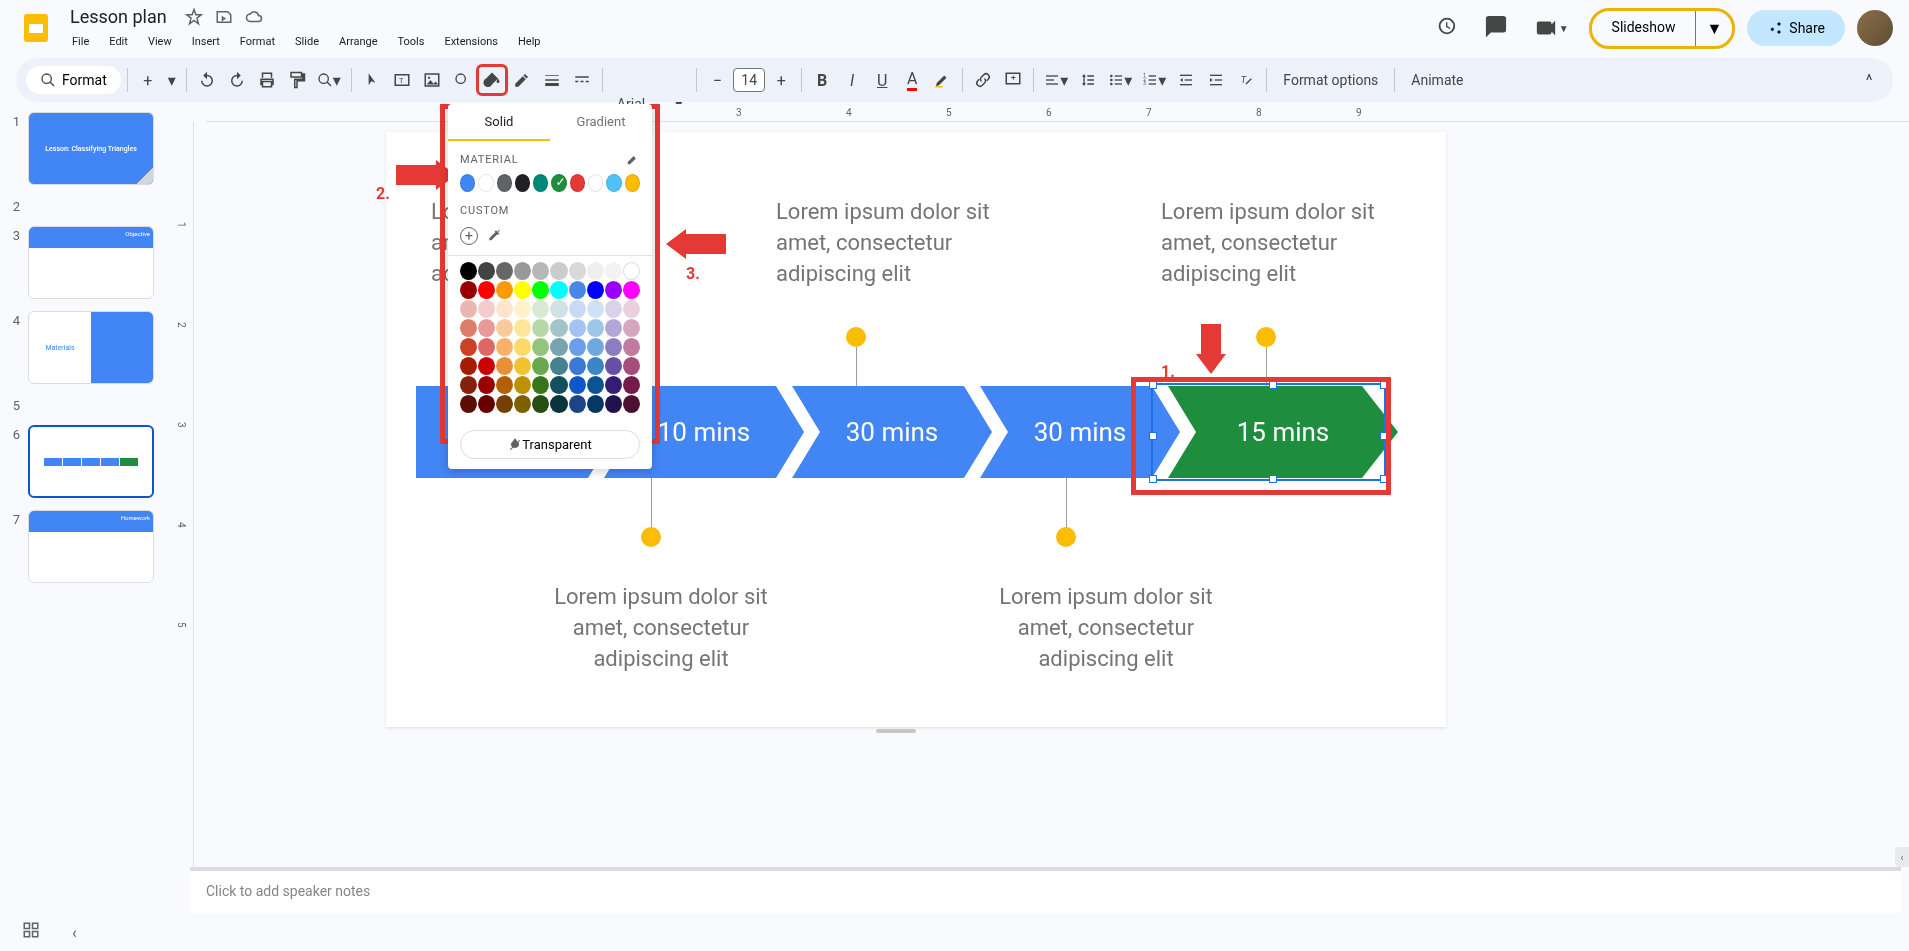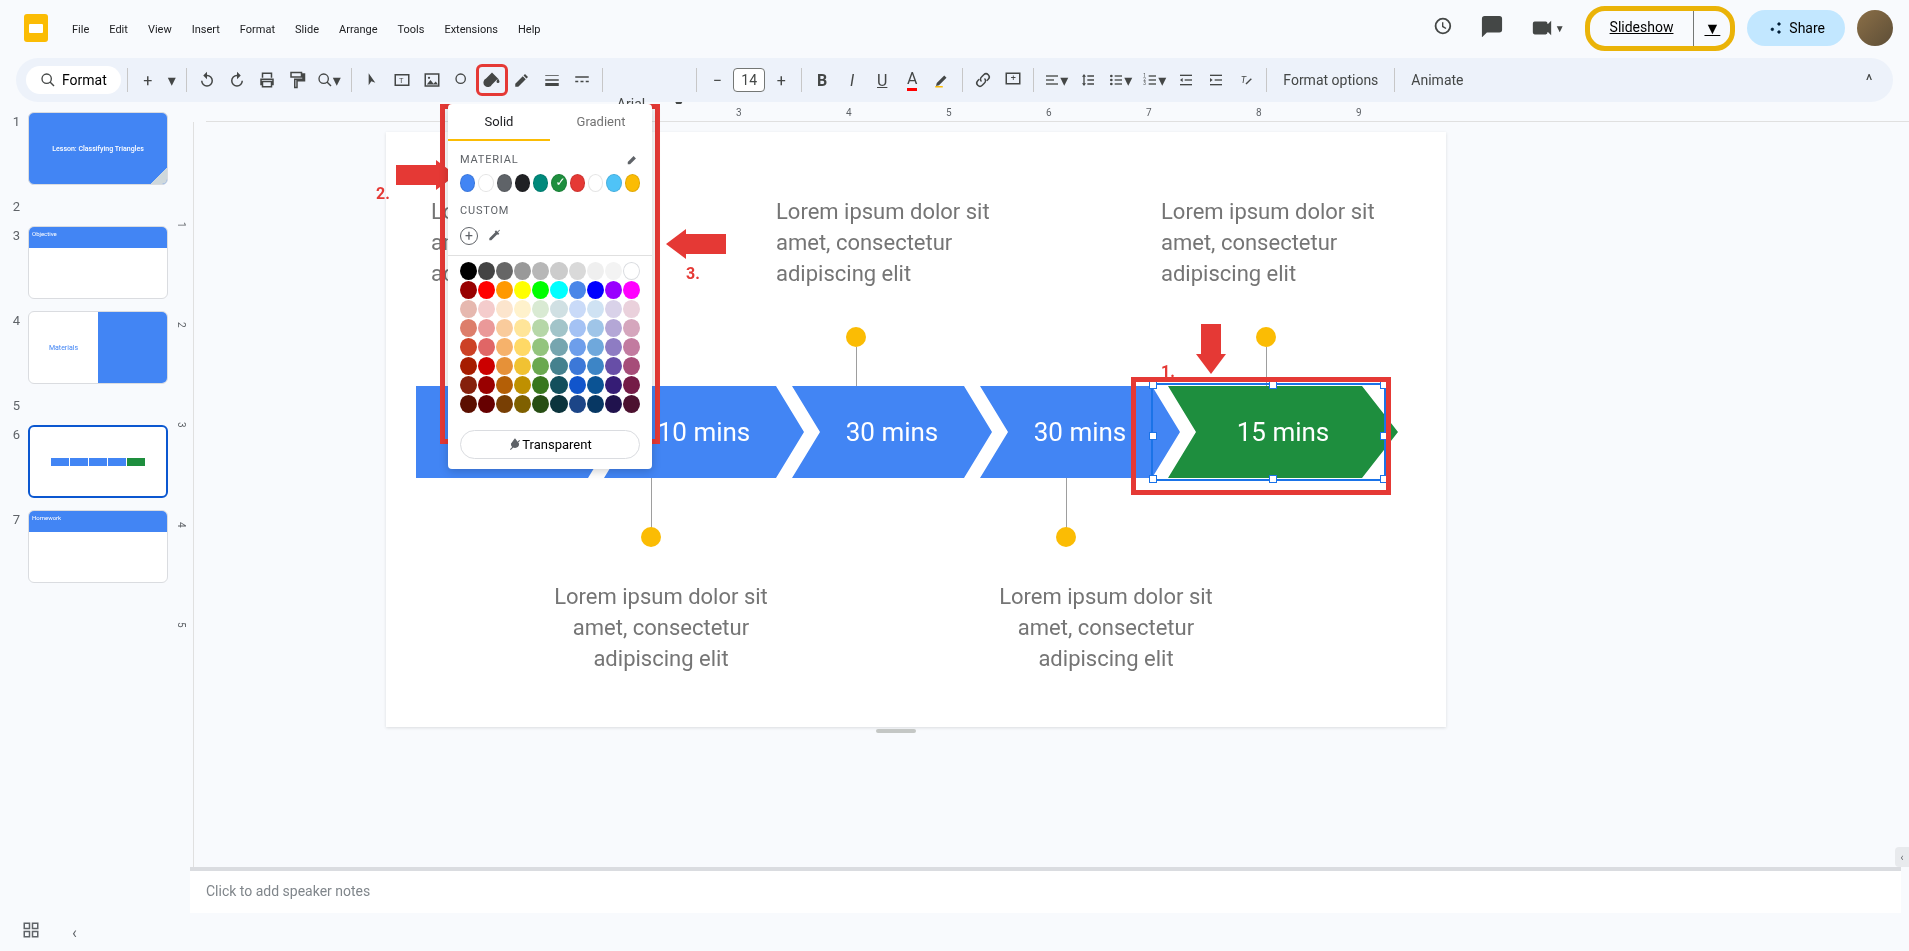--- a/index.html
+++ b/index.html
@@ -10,42 +10,42 @@
 .logo { width: 40px; height: 40px; display: flex; align-items: center; justify-content: center; border-radius: 4px; margin-right: 8px; }
 .logo svg { width: 32px; height: 32px; }
 .title-area { flex: 1; }
 .title-row { display: flex; align-items: center; gap: 12px; }
 .doc-title { font-size: 18px; color: #202124; padding: 2px 6px; }
 .title-icon { color: #5f6368; cursor: pointer; width: 18px; height: 18px; }
 .menu-bar { display: flex; gap: 4px; margin-top: 2px; }
 .menu-item { padding: 4px 8px; font-size: 11px; color: #202124; cursor: pointer; border-radius: 4px; }
 .header-right { display: flex; align-items: center; gap: 12px; }
 .header-icon { color: #444746; cursor: pointer; padding: 8px; border-radius: 50%; }
-.slideshow-group { display: flex; border: 5px solid #eab308; border-radius: 20px; overflow: hidden; text-decoration: underline; }
+.slideshow-group { display: flex; border: 3px solid #eab308; border-radius: 20px; overflow: hidden; }
 .slideshow-btn { padding: 8px 20px; font-size: 14px; cursor: pointer; border-right: 1px solid #747775; }
 .slideshow-drop { padding: 8px 10px; cursor: pointer; }
 .share-btn { display: flex; align-items: center; gap: 6px; background: #c2e7ff; padding: 10px 20px; border-radius: 24px; font-size: 14px; cursor: pointer; }
 .avatar { width: 36px; height: 36px; border-radius: 50%; background: linear-gradient(135deg,#8b6f47,#5d4e37); }
 
 
 .toolbar { display: flex; align-items: center; background: #edf2fa; border-radius: 28px; margin: 2px 16px; padding: 4px 10px; height: 44px; gap: 2px; }
 .tool-btn { display: flex; align-items: center; justify-content: center; min-width: 28px; height: 28px; color: #444746; cursor: pointer; border-radius: 4px; padding: 0 4px; }
 .tool-sep { width: 1px; height: 24px; background: #c7c7c7; margin: 0 4px; }
 .menus-btn { display: flex; align-items: center; gap: 6px; padding: 6px 14px; border-radius: 18px; background: #fff; font-size: 14px; }
 .font-select { display: flex; align-items: center; gap: 30px; padding: 4px 8px; font-size: 14px; color: #444746; cursor: pointer; margin-top: 48px; }
 .font-size-input { width: 32px; height: 24px; border: 1px solid #747775; border-radius: 4px; text-align: center; font-size: 14px; color: #444746; }
 .tool-text { font-size: 14px; color: #444746; padding: 4px 10px; cursor: pointer; }
 .fill-highlight { outline: 3px solid #e53935; outline-offset: -1px; }
 
 
 .main { display: flex; height: calc(100% - 56px - 48px - 38px); }
 .sidebar { width: 176px; padding: 8px; overflow-y: auto; }
 .slide-thumb-row { display: flex; align-items: flex-start; margin-bottom: 12px; }
 .slide-num { width: 20px; font-size: 13px; color: #5f6368; text-align: right; padding-right: 8px; padding-top: 2px; }
-.slide-thumb { width: 140px; height: 73px; background: #fff; border: 1px solid #dadce0; border-radius: 6px; cursor: pointer; position: relative; overflow: hidden; font-size: 6px; }
+.slide-thumb { width: 126px; height: 73px; background: #fff; border: 1px solid #dadce0; border-radius: 6px; cursor: pointer; position: relative; overflow: hidden; font-size: 6px; text-align: right; }
 .slide-thumb.active { border: 2px solid #0b57d0; }
 .slide-thumb.corner::after { content: ''; position: absolute; bottom: 0; right: 0; width: 16px; height: 16px; background: linear-gradient(135deg,transparent 50%,#cfd8dc 50%); }
 
 .canvas-area { flex: 1; position: relative; overflow: hidden; }
 .ruler-h { position: absolute; top: 0; left: 30px; right: 0; height: 18px; background: #f8fafd; display: flex; align-items: center; font-size: 10px; color: #5f6368; border-bottom: 1px solid #e0e0e0; }
 .ruler-h span { position: absolute; }
 .ruler-v { position: absolute; top: 18px; left: 0; width: 18px; bottom: 0; background: #f8fafd; display: flex; flex-direction: column; font-size: 10px; color: #5f6368; border-right: 1px solid #e0e0e0; }
 .ruler-v span { position: absolute; writing-mode: vertical-lr; }
 .slide-canvas { position: absolute; top: 28px; left: 210px; width: 1060px; height: 595px; background: #fff; box-shadow: 0 1px 3px rgba(0,0,0,0.12); }
 
@@ -93,20 +93,32 @@
 <body>
 
 <div class="header">
   <div class="logo">
     <svg viewBox="0 0 32 32">
         <rect x="4" y="2" width="24" height="28" rx="3" fill="#fbbc04"></rect>
         <rect x="9" y="12" width="14" height="9" rx="1" fill="#fff"></rect>
       </svg>
   </div>
   <div class="title-area">
+    <div class="title-row">
+      <span class="doc-title">Lesson plan</span>
+      <svg class="title-icon" viewBox="0 0 24 24">
+          <path fill="none" stroke="#5f6368" stroke-width="2" d="M12 2l2.5 7h7l-5.5 4.5 2 7.5-6-4.5-6 4.5 2-7.5L2.5 9h7z"></path>
+        </svg>
+      <svg class="title-icon" viewBox="0 0 24 24">
+          <path fill="none" stroke="#5f6368" stroke-width="2" d="M3 5h14l4 4v10H3z M10 12l3 2-3 2z"></path>
+        </svg>
+      <svg class="title-icon" viewBox="0 0 24 24">
+          <path fill="none" stroke="#5f6368" stroke-width="2" d="M7 18a5 5 0 010-10 6 6 0 0111 2 4 4 0 010 8z"></path>
+        </svg>
+    </div>
     <div class="menu-bar">
       <span class="menu-item">File</span>
       <span class="menu-item">Edit</span>
       <span class="menu-item">View</span>
       <span class="menu-item">Insert</span>
       <span class="menu-item">Format</span>
       <span class="menu-item">Slide</span>
       <span class="menu-item">Arrange</span>
       <span class="menu-item">Tools</span>
       <span class="menu-item">Extensions</span>

